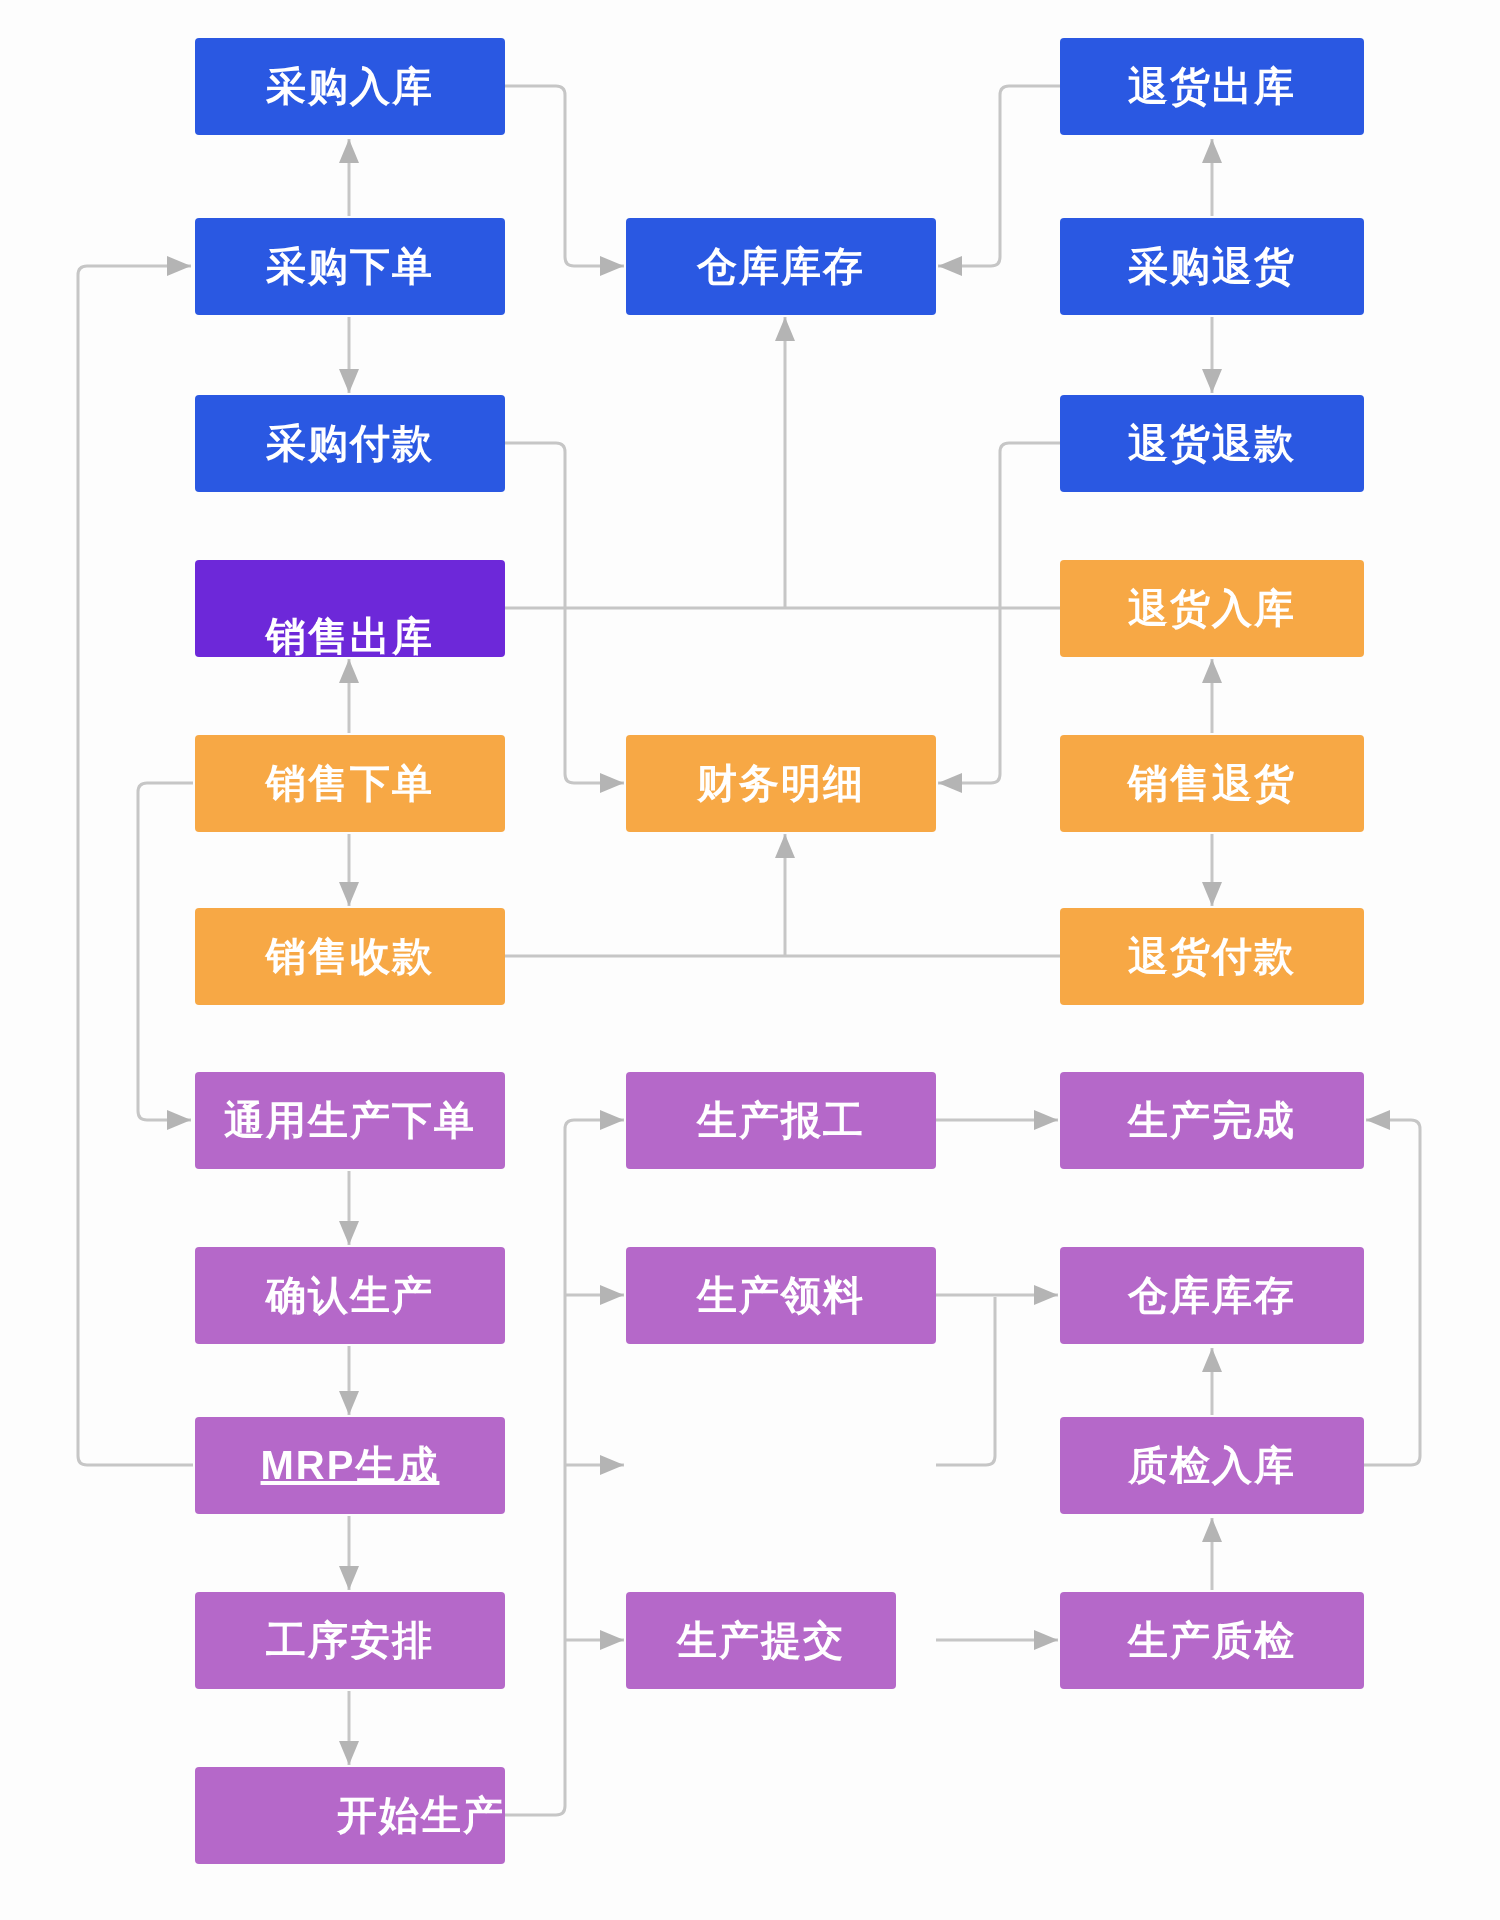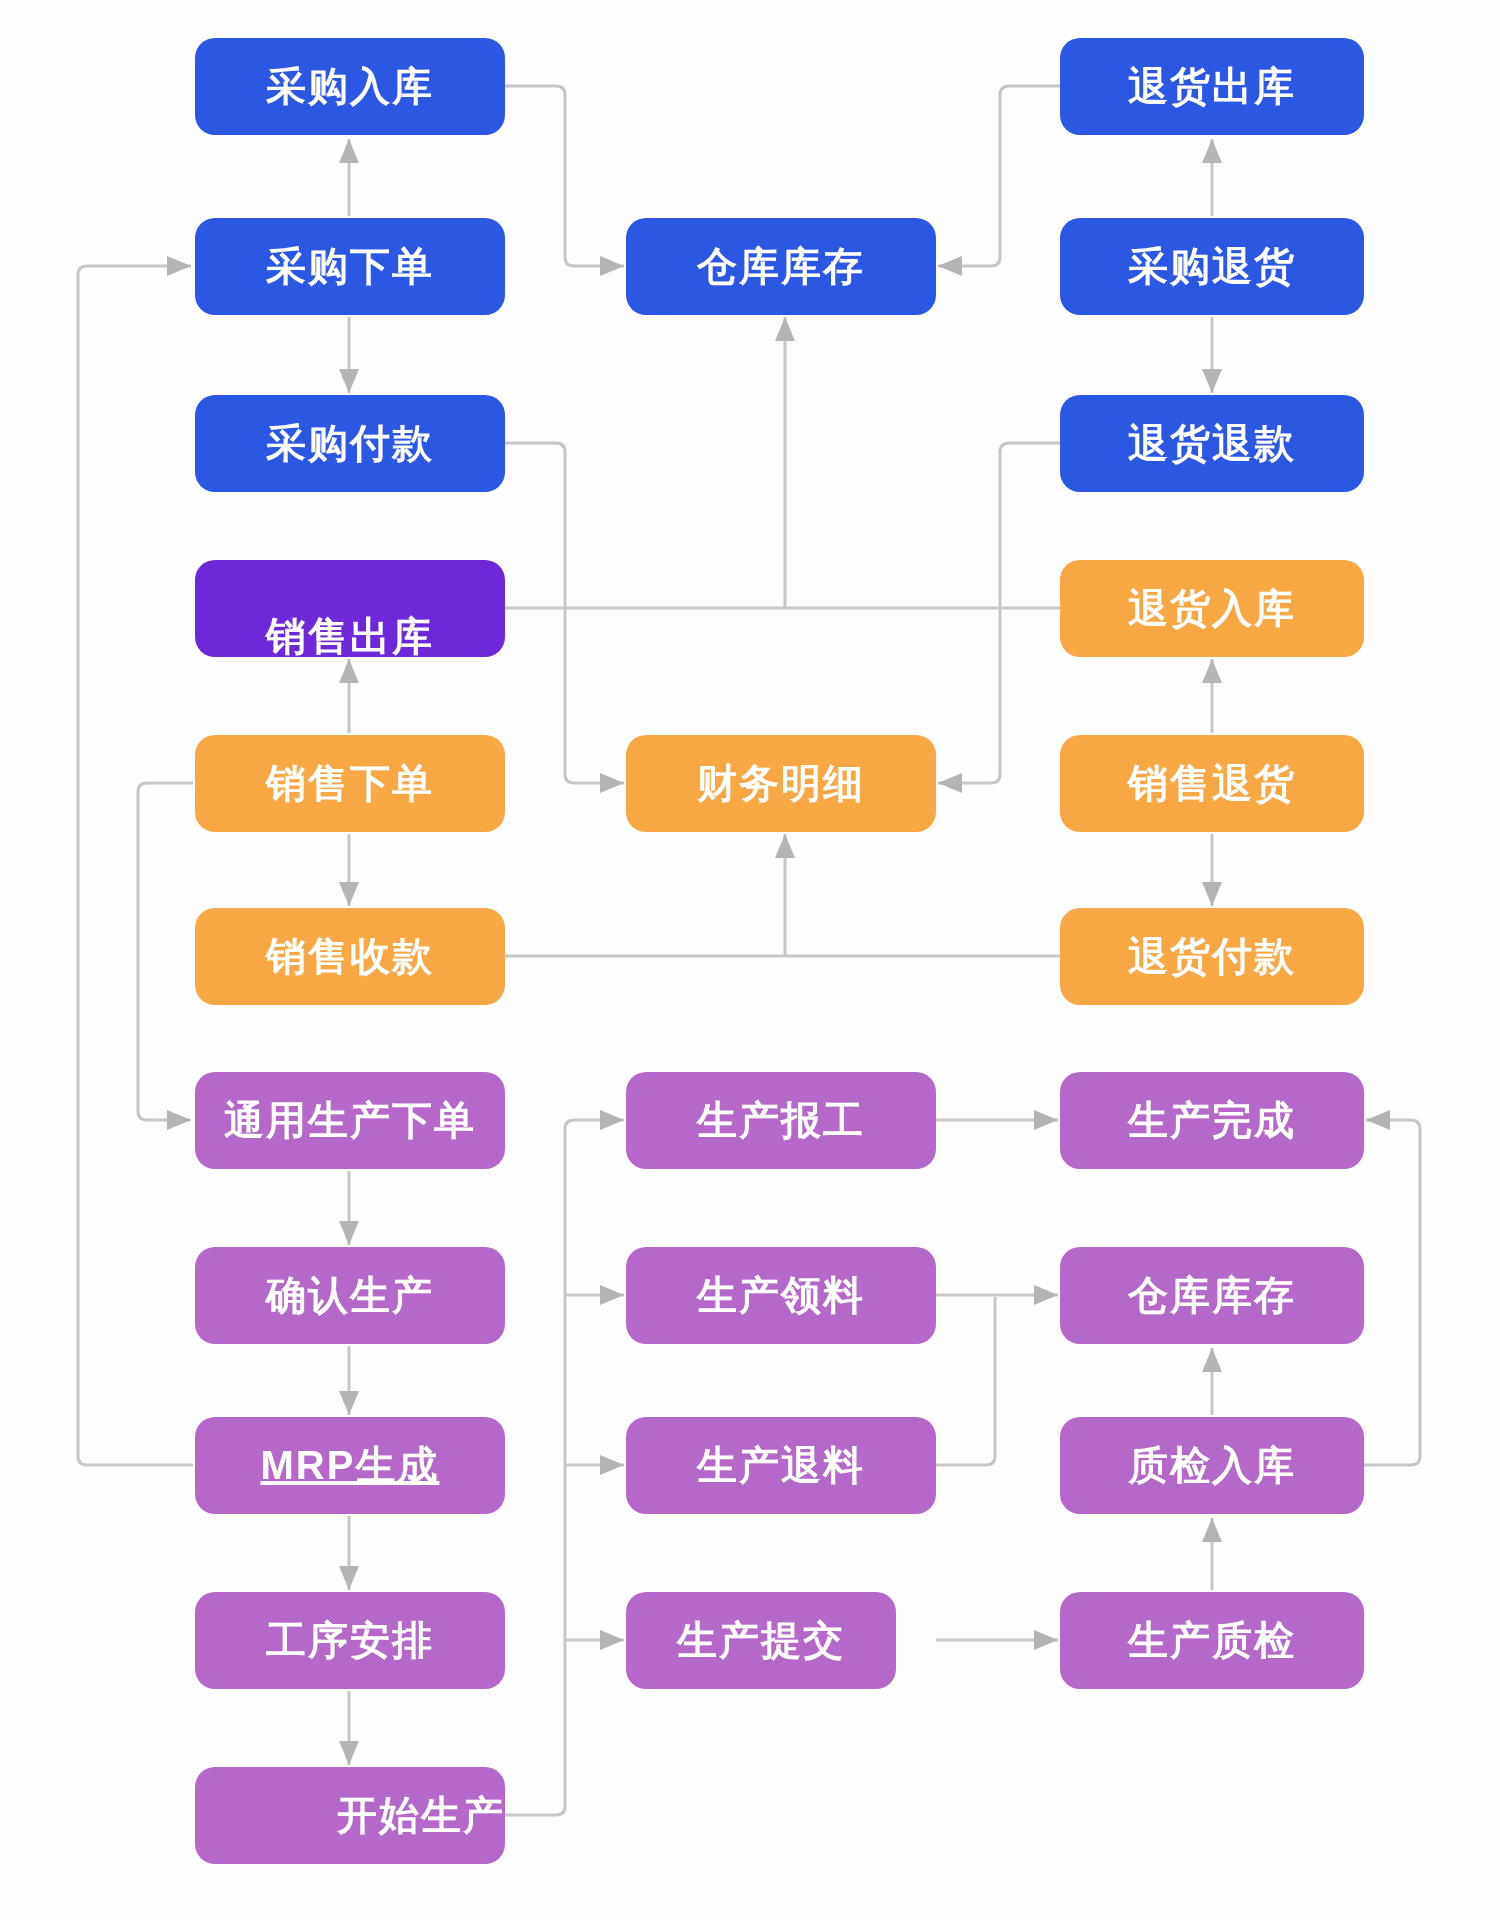--- a/index.html
+++ b/index.html
@@ -24,21 +24,21 @@
   #node-layer {
     position: absolute;
     left: 0;
     top: 0;
     width: 100%;
     height: 100%;
     z-index: 2;
   }
   .node {
     position: absolute;
-    border-radius: 20px;
+    border-radius: 4px;
     display: flex;
     align-items: center;
     justify-content: center;
     box-sizing: border-box;
   }
   .node .label {
     color: #ffffff;
     font-size: 40px;
     font-weight: bold;
     letter-spacing: 2px;
@@ -150,23 +150,20 @@
       </div>
       <div class="node" style="left: 626px; top: 1247px; width: 310px; height: 97px; background: rgb(181, 104, 201);">
         <span class="label" style="color: rgb(255, 255, 255);">生产领料</span>
       </div>
       <div class="node" style="left: 1060px; top: 1247px; width: 304px; height: 97px; background: rgb(181, 104, 201);">
         <span class="label" style="color: rgb(255, 255, 255);">仓库库存</span>
       </div>
       <div class="node" style="left: 195px; top: 1417px; width: 310px; height: 97px; background: rgb(181, 104, 201);">
         <span class="label" style="color: #ffffff; text-decoration: underline;">MRP生成</span>
       </div>
-      <div class="node" style="left: 626px; top: 1417px; width: 310px; height: 97px; background: rgb(181, 104, 201);">
-        <span class="label" style="color: rgb(255, 255, 255);">生产退料</span>
-      </div>
       <div class="node" style="left: 1060px; top: 1417px; width: 304px; height: 97px; background: rgb(181, 104, 201);">
         <span class="label" style="color: rgb(255, 255, 255);">质检入库</span>
       </div>
       <div class="node" style="left: 195px; top: 1592px; width: 310px; height: 97px; background: rgb(181, 104, 201);">
         <span class="label" style="color: rgb(255, 255, 255);">工序安排</span>
       </div>
       <div class="node" style="left: 626px; top: 1592px; width: 270px; height: 97px; background: rgb(181, 104, 201);">
         <span class="label" style="color: rgb(255, 255, 255);">生产提交</span>
       </div>
       <div class="node" style="left: 1060px; top: 1592px; width: 304px; height: 97px; background: rgb(181, 104, 201);">

